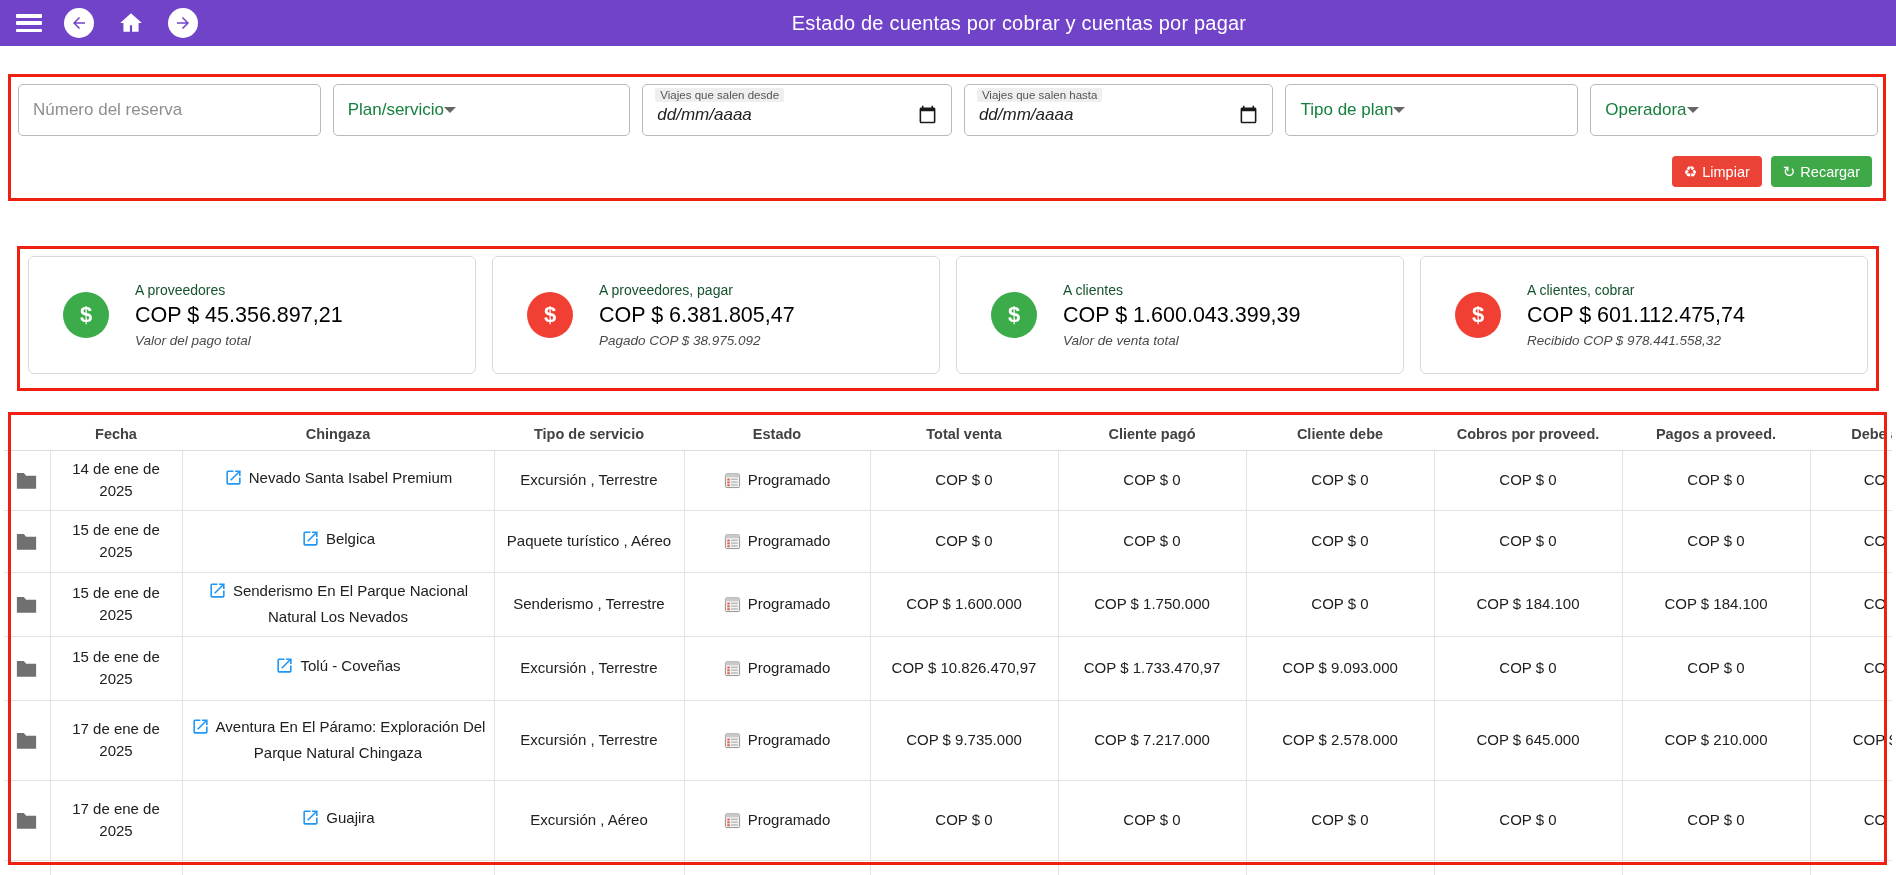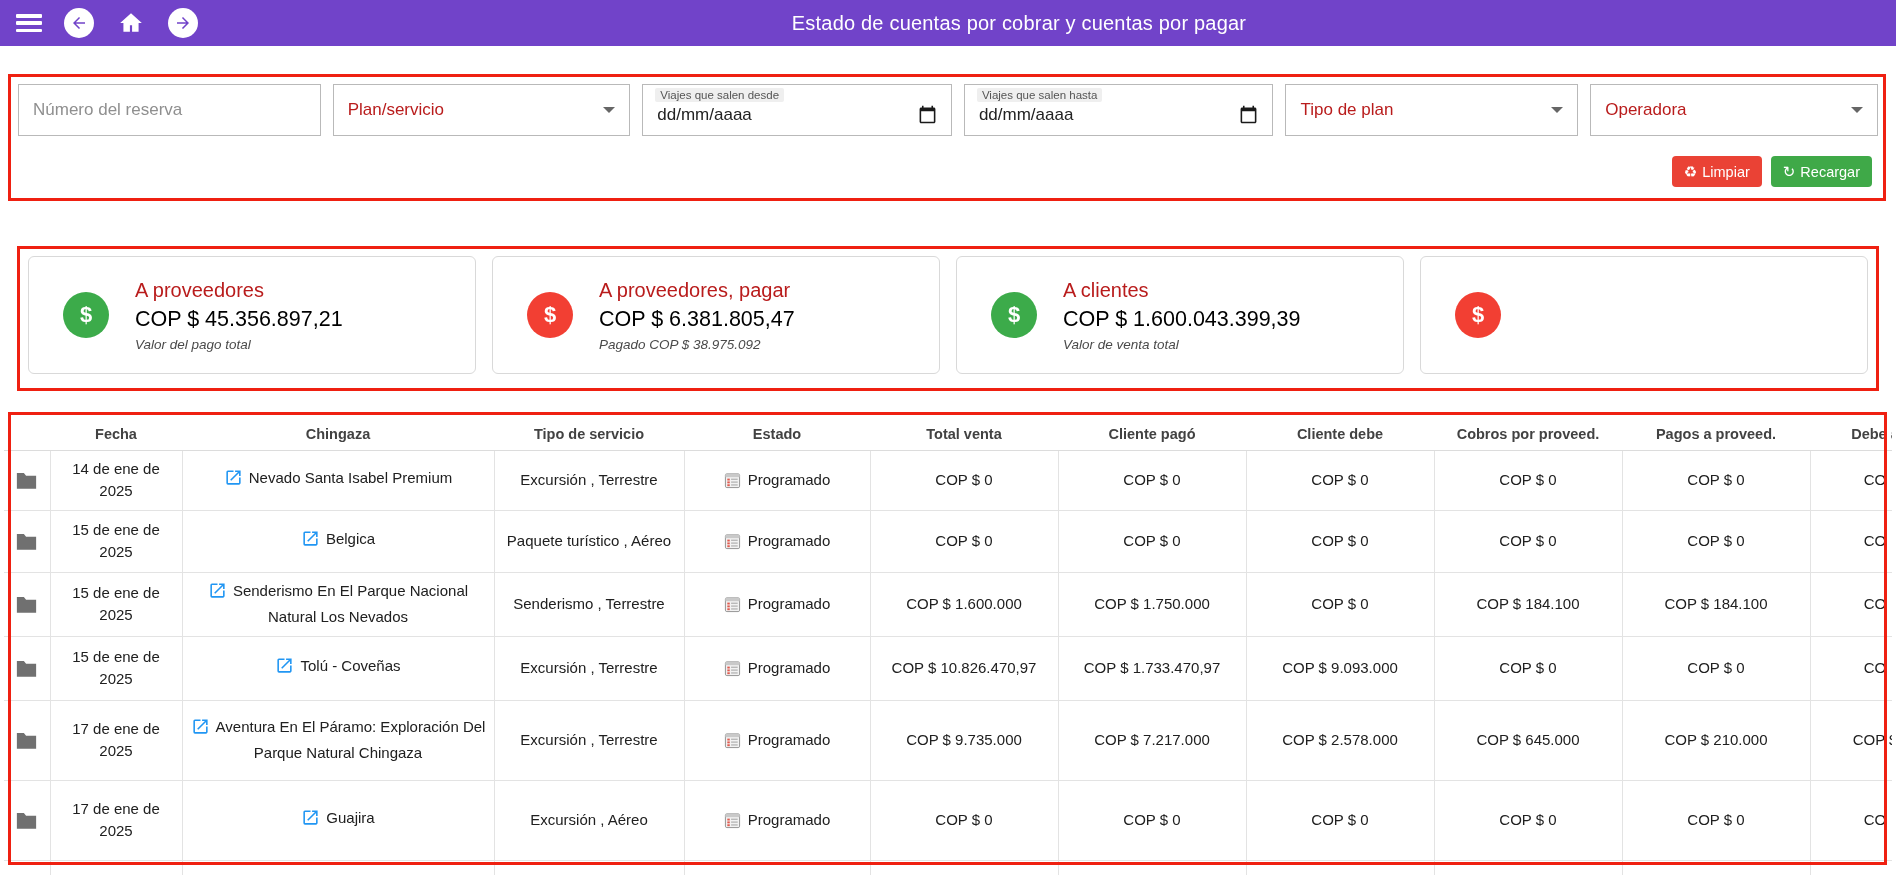--- a/index.html
+++ b/index.html
@@ -29,36 +29,36 @@
   .annot-filters { top:74px; left:8px; width:1878px; height:127px; }
   .annot-cards   { top:246px; left:17px; width:1862px; height:145px; }
   .annot-table   { top:412px; left:8px; width:1879px; height:453px; }
 
   
   .filter-fields {
     position:absolute; top:84px; left:18px; width:1860px;
     display:flex; gap:12px; z-index:5;
   }
   .field {
-    position:relative; height:52px; border:1px solid #b9b9b9; border-radius:0;
+    position:relative; height:52px; border:1px solid #b9b9b9; border-radius:5px;
     background:#fff; display:flex; align-items:center; padding:0 14px; font-size:17px;
   }
   .field input {
     border:none; outline:none; width:100%; font-size:17px;
     font-family:"Liberation Sans", sans-serif; color:#0369a1; background:transparent;
   }
   .field input::placeholder { color:#8f8f8f; }
-  .select-field { justify-content:space-between; cursor:pointer; color:#b91c1c; }
+  .select-field { cursor:pointer; color:#15803d; }
   .caret { width:0; height:0; border-left:6px solid transparent; border-right:6px solid transparent; border-top:6px solid #666; }
   .date-field { justify-content:space-between; cursor:text; }
   .date-label {
     position:absolute; top:3px; left:12px; font-size:11.5px; color:#555;
     background:#efefef; padding:1px 5px; border-radius:2px; white-space:nowrap;
   }
-  .date-value { color:#222; padding-top:10px; }
+  .date-value { color:#222; padding-top:10px;font-style:italic; }
   .date-cal-icon { display:flex; cursor:pointer; padding-top:8px; }
 
   .f-reserva   { flex:0 1 305px; }
   .f-plan      { flex:0 1 300px; }
   .f-date      { flex:0 1 312px; }
   .f-tipo      { flex:0 1 295px; }
   .f-operadora { flex:0 1 290px; }
 
   .filter-actions {
     position:absolute; top:156px; right:24px; display:flex; gap:9px; z-index:5;
@@ -81,21 +81,21 @@
     flex:1; background:#fff; border:1px solid #d9d9d9; border-radius:6px;
     height:118px; display:flex; align-items:center; padding-left:34px; gap:26px;
   }
   .dollar-circle {
     width:46px; height:46px; border-radius:50%; flex:0 0 46px;
     display:flex; align-items:center; justify-content:center;
     color:#fff; font-size:22px; font-weight:bold;
   }
   .dollar-green { background:#3CAB4A; }
   .dollar-red { background:#F23F33; }
-  .card-title { font-size:20px; color:#b91c1c; margin-bottom:5px; }
+  .card-title { font-size:14px; color:#14532d; margin-bottom:5px; }
   .card-amount { font-size:21.5px; color:#000000; margin-bottom:5px; }
   .card-sub { font-size:13.5px; color:#4a4a4a; font-style:italic; }
 
   
   .table-section {
     position:absolute; top:418px; left:4px; width:1888px; height:457px;
     overflow:hidden; z-index:5;
   }
   table { border-collapse:collapse; table-layout:fixed; width:1936px; }
   col.c-icon{width:46px} col.c-fecha{width:132px} col.c-serv{width:312px}
@@ -216,20 +216,25 @@
     <div class="card">
       <div class="dollar-circle dollar-green">$</div>
       <div>
         <div class="card-title">A clientes</div>
         <div class="card-amount">COP $ 1.600.043.399,39</div>
         <div class="card-sub">Valor de venta total</div>
       </div>
     </div>
     <div class="card">
       <div class="dollar-circle dollar-red">$</div>
+      <div>
+        <div class="card-title">A clientes, cobrar</div>
+        <div class="card-amount">COP $ 601.112.475,74</div>
+        <div class="card-sub">Recibido COP $ 978.441.558,32</div>
+      </div>
     </div>
   </div>
 
   <div class="table-section">
     <table>
       <colgroup>
         <col class="c-icon">
           <col class="c-fecha">
           <col class="c-serv">
           <col class="c-tipo">

